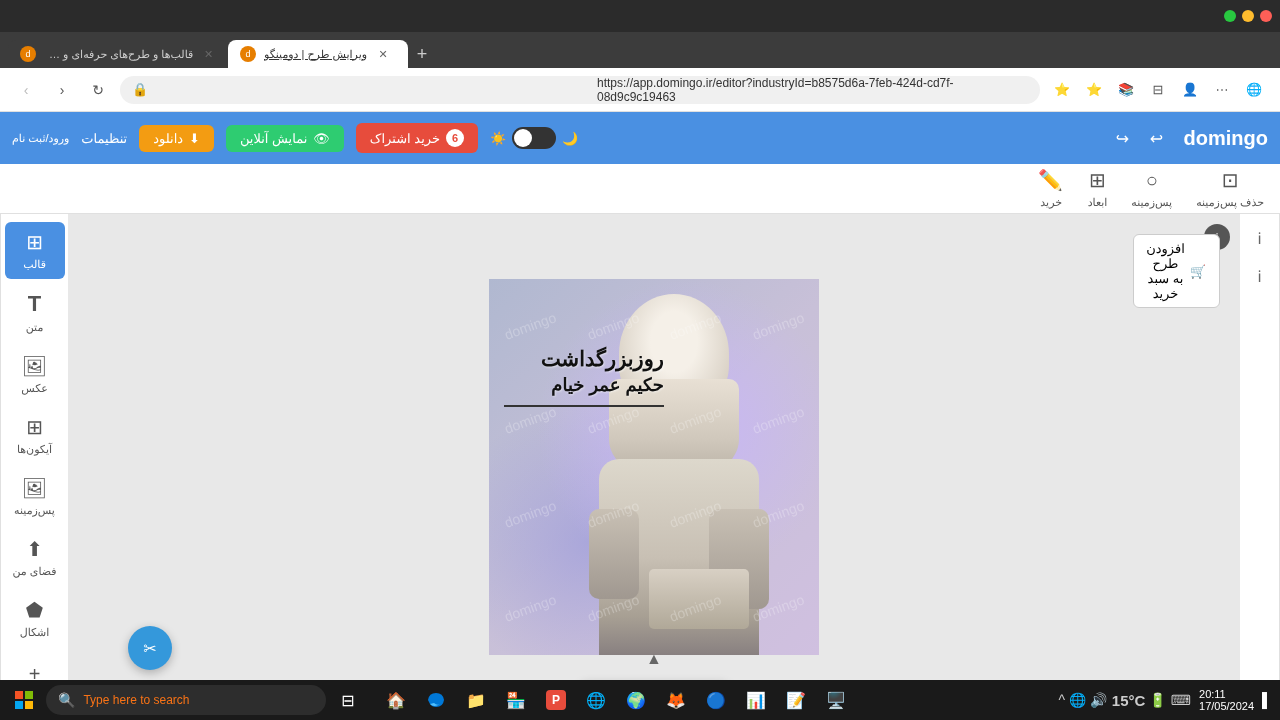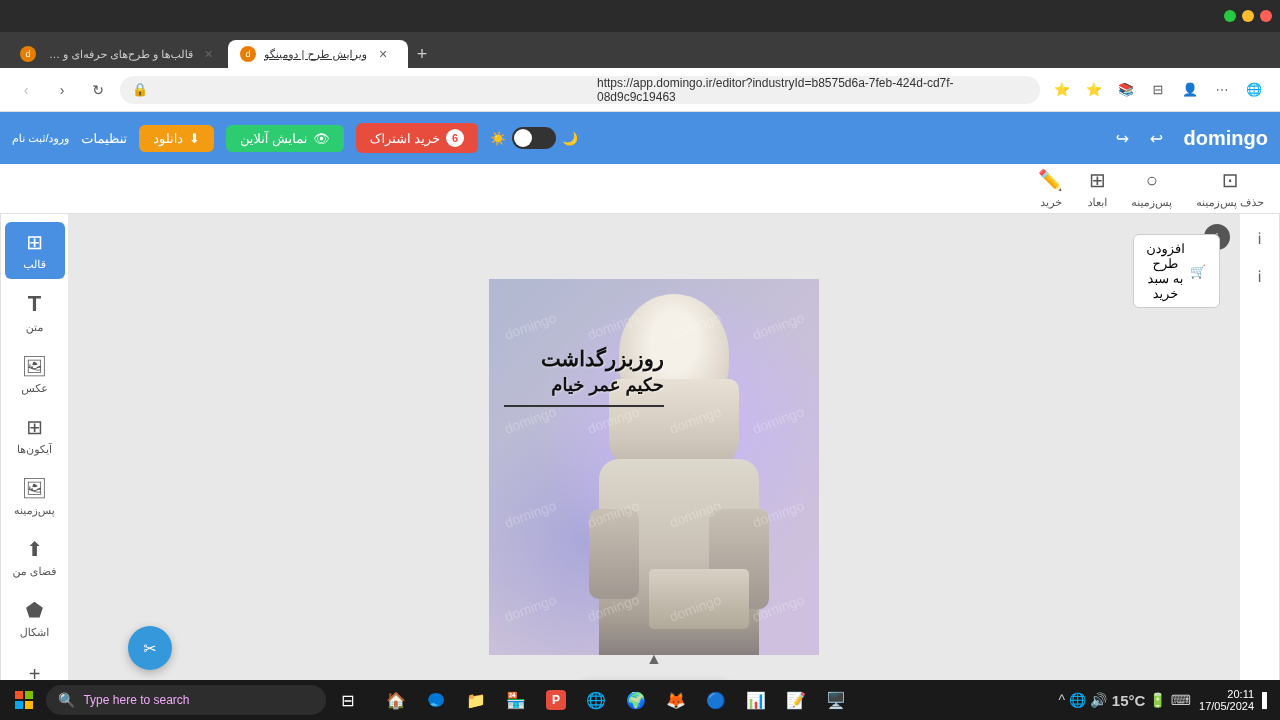--- a/index.html
+++ b/index.html
@@ -77,26 +77,26 @@
     .sidebar-bottom { margin-top: auto; display: flex; flex-direction: column; align-items: center; gap: 4px; }
     .sidebar-circle-btn { width: 36px; height: 36px; background: #4a90e2; border-radius: 50%; display: flex; align-items: center; justify-content: center; cursor: pointer; color: white; font-size: 16px; margin: 4px; }
 
     
     .floating-btn { position: absolute; bottom: 50px; left: 60px; width: 44px; height: 44px; background: #3498db; border-radius: 50%; display: flex; align-items: center; justify-content: center; cursor: pointer; color: white; font-size: 18px; box-shadow: 0 3px 10px rgba(0,0,0,0.25); }
 
     
     .taskbar { background: #1a1a1a; height: 40px; display: flex; align-items: center; padding: 0 8px; gap: 6px; direction: ltr; position: absolute; bottom: 0; width: 1280px; }
     .start-btn { width: 32px; height: 32px; display: flex; align-items: center; justify-content: center; cursor: pointer; }
     .taskbar-search { flex: 0 0 280px; height: 30px; background: #2d2d2d; border-radius: 15px; display: flex; align-items: center; padding: 0 12px; gap: 8px; }
-    .taskbar-search-text { font-size: 12px; color: #f0abfc; }
+    .taskbar-search-text { font-size: 12px; color: #f97316; }
     .taskbar-icon { width: 32px; height: 32px; display: flex; align-items: center; justify-content: center; cursor: pointer; font-size: 16px; }
     .taskbar-apps { display: flex; gap: 4px; margin-left: 8px; }
     .taskbar-app { width: 36px; height: 36px; display: flex; align-items: center; justify-content: center; cursor: pointer; border-radius: 4px; font-size: 18px; }
     .taskbar-right { margin-left: auto; display: flex; align-items: center; gap: 8px; }
-    .taskbar-time { color: white; font-size: 11px; text-align: right; }
+    .taskbar-time { color: white; font-size: 11px; text-align: left; }
     .taskbar-systray { display: flex; gap: 4px; align-items: center; }
     .tray-icon { font-size: 14px; color: #ccc; cursor: pointer; }
 
     
     .canvas-sim { position: relative; width: 330px; height: 376px; background: #c0c8e0; overflow: hidden; }
     .canvas-bg-img { width: 100%; height: 100%; background: 
       radial-gradient(circle at 60% 40%, rgba(200, 180, 255, 0.8) 0%, transparent 50%),
       radial-gradient(circle at 30% 70%, rgba(150, 150, 220, 0.6) 0%, transparent 40%),
       linear-gradient(135deg, #b0b8d0 0%, #c8c0d8 50%, #d0c0e0 100%); }
   </style>

